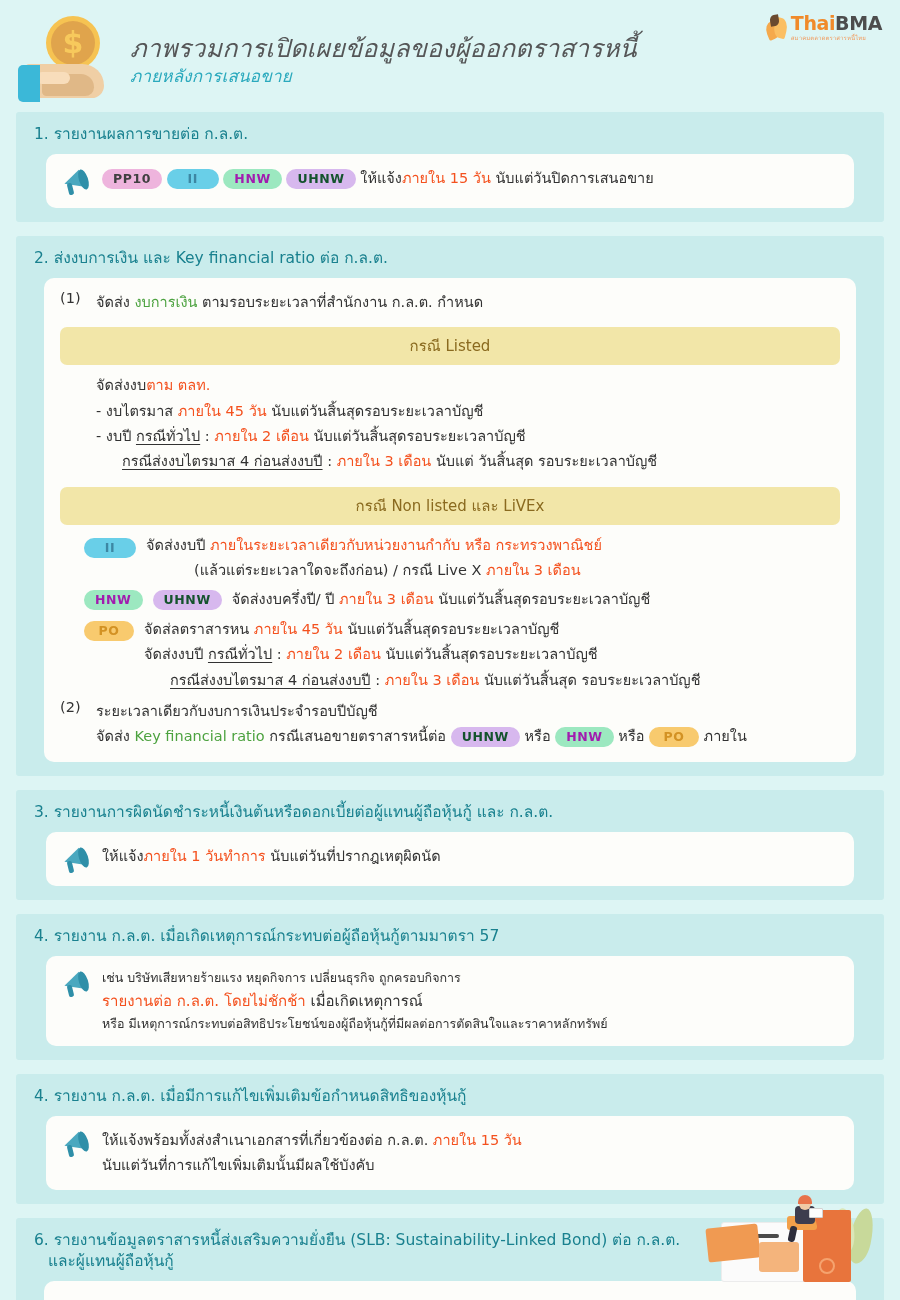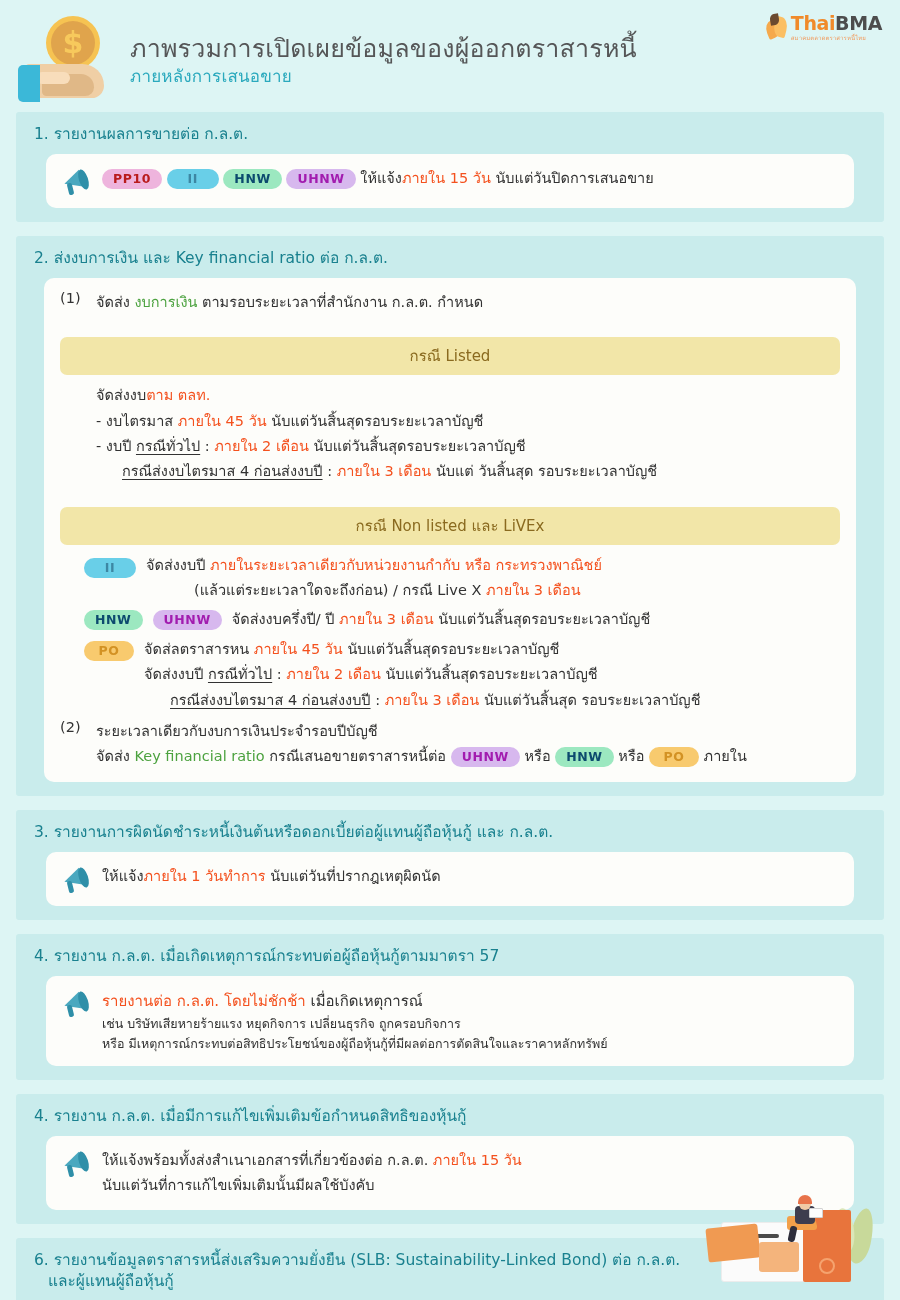--- a/index.html
+++ b/index.html
@@ -66,32 +66,32 @@
     width: 34px; height: 12px;
     background: #f8ddbb;
     border-radius: 7px;
   }
   .cuff {
     position: absolute; left: 4px; top: 53px;
     width: 22px; height: 37px;
     background: #3bb8d8;
     border-radius: 5px 0 0 5px;
   }
-  .title-block { margin-left: 16px; }
+  .title-block { margin-left: 16px; font-style: italic; }
   .title-line1 {
     font-size: 25px; color: #555657; letter-spacing: .2px;
     line-height: 1.25; font-weight: 500;
   }
   .title-line2 {
     font-size: 17px; color: #2aa9bd; letter-spacing: .2px;
     line-height: 1.3; font-weight: 500;
   }
   .logo {
     position: absolute; right: 18px; top: 14px;
-    display: flex; align-items: flex-start; gap: 3px;
+    display: flex; align-items: center; gap: 3px;
   }
   .logo-mark { width: 22px; height: 26px; position: relative; }
   .petal-a { position:absolute; left:0; top:6px; width:14px; height:18px;
       background:#f5a94c; border-radius: 60% 10% 60% 10%; transform: rotate(-22deg); }
   .petal-b { position:absolute; left:8px; top:3px; width:13px; height:20px;
       background:#fbbf63; border-radius: 10% 60% 10% 60%; transform: rotate(14deg); }
   .petal-c { position:absolute; left:4px; top:0px; width:9px; height:11px;
       background:#6b4a2f; border-radius: 50% 0 50% 0; transform: rotate(-10deg); }
   .logo-text { line-height: 1; }
   .logo-word { font-size: 19px; font-weight: bold; letter-spacing: -.4px; }
@@ -143,41 +143,41 @@
     display: inline-block;
     border-radius: 11px;
     padding: 1px 11px;
     font-size: 12.5px;
     font-weight: bold;
     letter-spacing: .6px;
     vertical-align: middle;
     line-height: 18px;
     text-align: center;
   }
-  .b-pp10 { background:#eeb4dd; color:#b91c1c; min-width:54px; }
+  .b-pp10 { background:#eeb4dd; color:#404040; min-width:54px; }
   .b-ii   { background:#69cfe8; color:#3d87a3; min-width:52px; }
-  .b-hnw  { background:#9ce8c0; color:#0c4a6e; min-width:50px; }
-  .b-uhnw { background:#d7b8ee; color:#a21caf; min-width:58px;text-align:center; }
+  .b-hnw  { background:#9ce8c0; color:#a21caf; min-width:50px; }
+  .b-uhnw { background:#d7b8ee; color:#14532d; min-width:58px;text-align:center; }
   .b-po   { background:#f8ca6e; color:#d39224; min-width:50px; }
 
   .row { display: flex; align-items: flex-start; gap: 10px; }
   .txt { font-size: 14.5px; color: #323232; line-height: 1.75; }
   .or { color: #f4511e; }
   .grn { color: #4ca23f; }
   .u { text-decoration: underline; text-underline-offset: 3px; }
 
   
   .ybar {
     background: #f2e6a8;
     border-radius: 7px;
     text-align: center;
     color: #8a6a1f;
     font-size: 15px;
     padding: 7px 6px;
-    margin: 22px 0 8px 0;
+    margin: 12px 0 8px 0;
   }
 
   .indent { margin-left: 36px; }
   .item-num { font-size: 14.5px; color:#323232; flex: 0 0 26px; }
 
   
   .illus { position: absolute; right: 22px; bottom: 18px; width: 175px; height: 96px; }
   .leaf1 { position:absolute; right:6px; bottom:18px; width:22px; height:56px;
       background:#c8d99a; border-radius:50% 50% 50% 50%/60% 60% 40% 40%; transform: rotate(12deg); }
   .leaf2 { position:absolute; right:24px; bottom:30px; width:18px; height:44px;
@@ -362,24 +362,24 @@
   <div class="section">
     <div class="sec-head">4. รายงาน ก.ล.ต. เมื่อเกิดเหตุการณ์กระทบต่อผู้ถือหุ้นกู้ตามมาตรา 57</div>
     <div class="card">
       <div class="row">
         <div class="mega">
           <span class="mega-cone"></span>
             <span class="mega-bell"></span>
             <span class="mega-handle"></span>
         </div>
         <div style="flex:1">
+          <div class="txt" style="font-size:12.5px;line-height:1.6">เช่น บริษัทเสียหายร้ายแรง หยุดกิจการ เปลี่ยนธุรกิจ ถูกครอบกิจการ</div>
           <div class="txt" style="font-size:15px">
             <span class="or">รายงานต่อ ก.ล.ต. โดยไม่ชักช้า</span><span>  เมื่อเกิดเหตุการณ์</span>
           </div>
-          <div class="txt" style="font-size:12.5px;line-height:1.6">เช่น บริษัทเสียหายร้ายแรง หยุดกิจการ เปลี่ยนธุรกิจ ถูกครอบกิจการ</div>
           <div class="txt" style="font-size:12.5px;line-height:1.6">หรือ มีเหตุการณ์กระทบต่อสิทธิประโยชน์ของผู้ถือหุ้นกู้ที่มีผลต่อการตัดสินใจและราคาหลักทรัพย์</div>
         </div>
       </div>
     </div>
   </div>
 
   <div class="section">
     <div class="sec-head">4. รายงาน ก.ล.ต. เมื่อมีการแก้ไขเพิ่มเติมข้อกำหนดสิทธิของหุ้นกู้</div>
     <div class="card">
       <div class="row">

